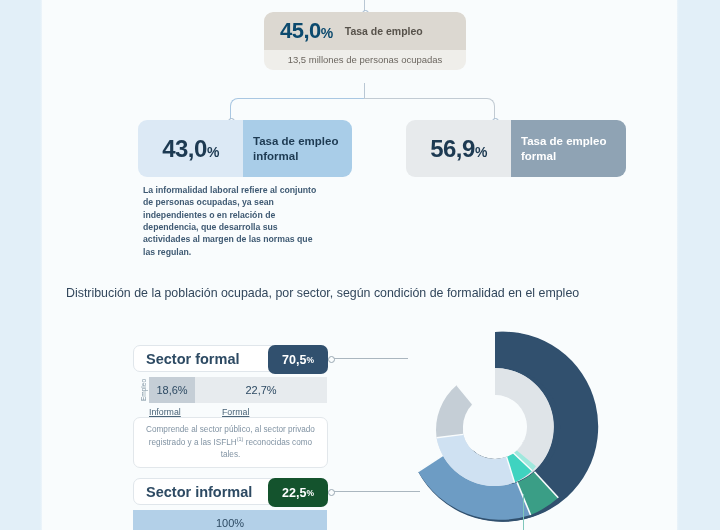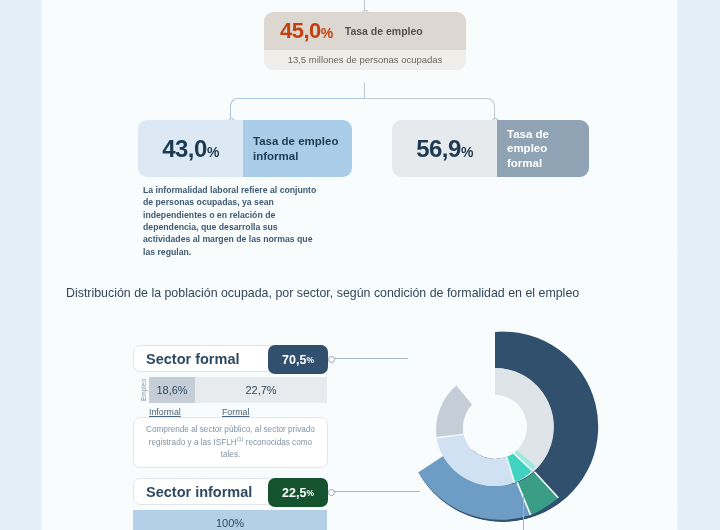--- a/index.html
+++ b/index.html
@@ -35,21 +35,21 @@
     overflow: hidden;
   }
   .kpi-top-row {
     display: flex; align-items: center;
     background: #dcd8d1;
     height: 38px;
     padding: 0 4px;
     border-radius: 9px 9px 0 0;
   }
   .kpi-top-num {
-    font-size: 22px; font-weight: bold; color: #c2410c;
+    font-size: 22px; font-weight: bold; color: #0c4a6e;
     letter-spacing: -0.5px;
     padding-left: 12px;
   }
   .kpi-top-num .pct { font-size: 14px; font-weight: bold; }
   .kpi-top-label {
     font-size: 10.5px; font-weight: bold; color: #57524b;
     margin-left: 12px; line-height: 1.2;
   }
   .kpi-top-sub {
     height: 20px; line-height: 20px;
@@ -95,21 +95,21 @@
   .kpi-card .lbl {
     font-size: 11.5px; font-weight: bold; line-height: 1.25;
   }
 
   #card-informal { left: 138px; top: 120px; width: 214px; }
   #card-informal .num-box { background: #dce9f5; width: 105px; }
   #card-informal .num { color: #1d3a52; }
   #card-informal .lbl-box { background: #a9cde8; }
   #card-informal .lbl { color: #1d3a52; }
 
-  #card-formal { left: 392px; top: 120px; width: 197px; }
+  #card-formal { left: 406px; top: 120px; width: 220px; }
   #card-formal .num-box { background: #e7eaec; width: 105px; }
   #card-formal .num { color: #1d3a52; }
   #card-formal .lbl-box { background: #8fa3b4; }
   #card-formal .lbl { color: #ffffff; }
 
   .note-informal {
     position: absolute;
     left: 143px; top: 184px; width: 180px;
     font-size: 8.7px; line-height: 1.42;
     color: #3f5a73; font-weight: bold;

